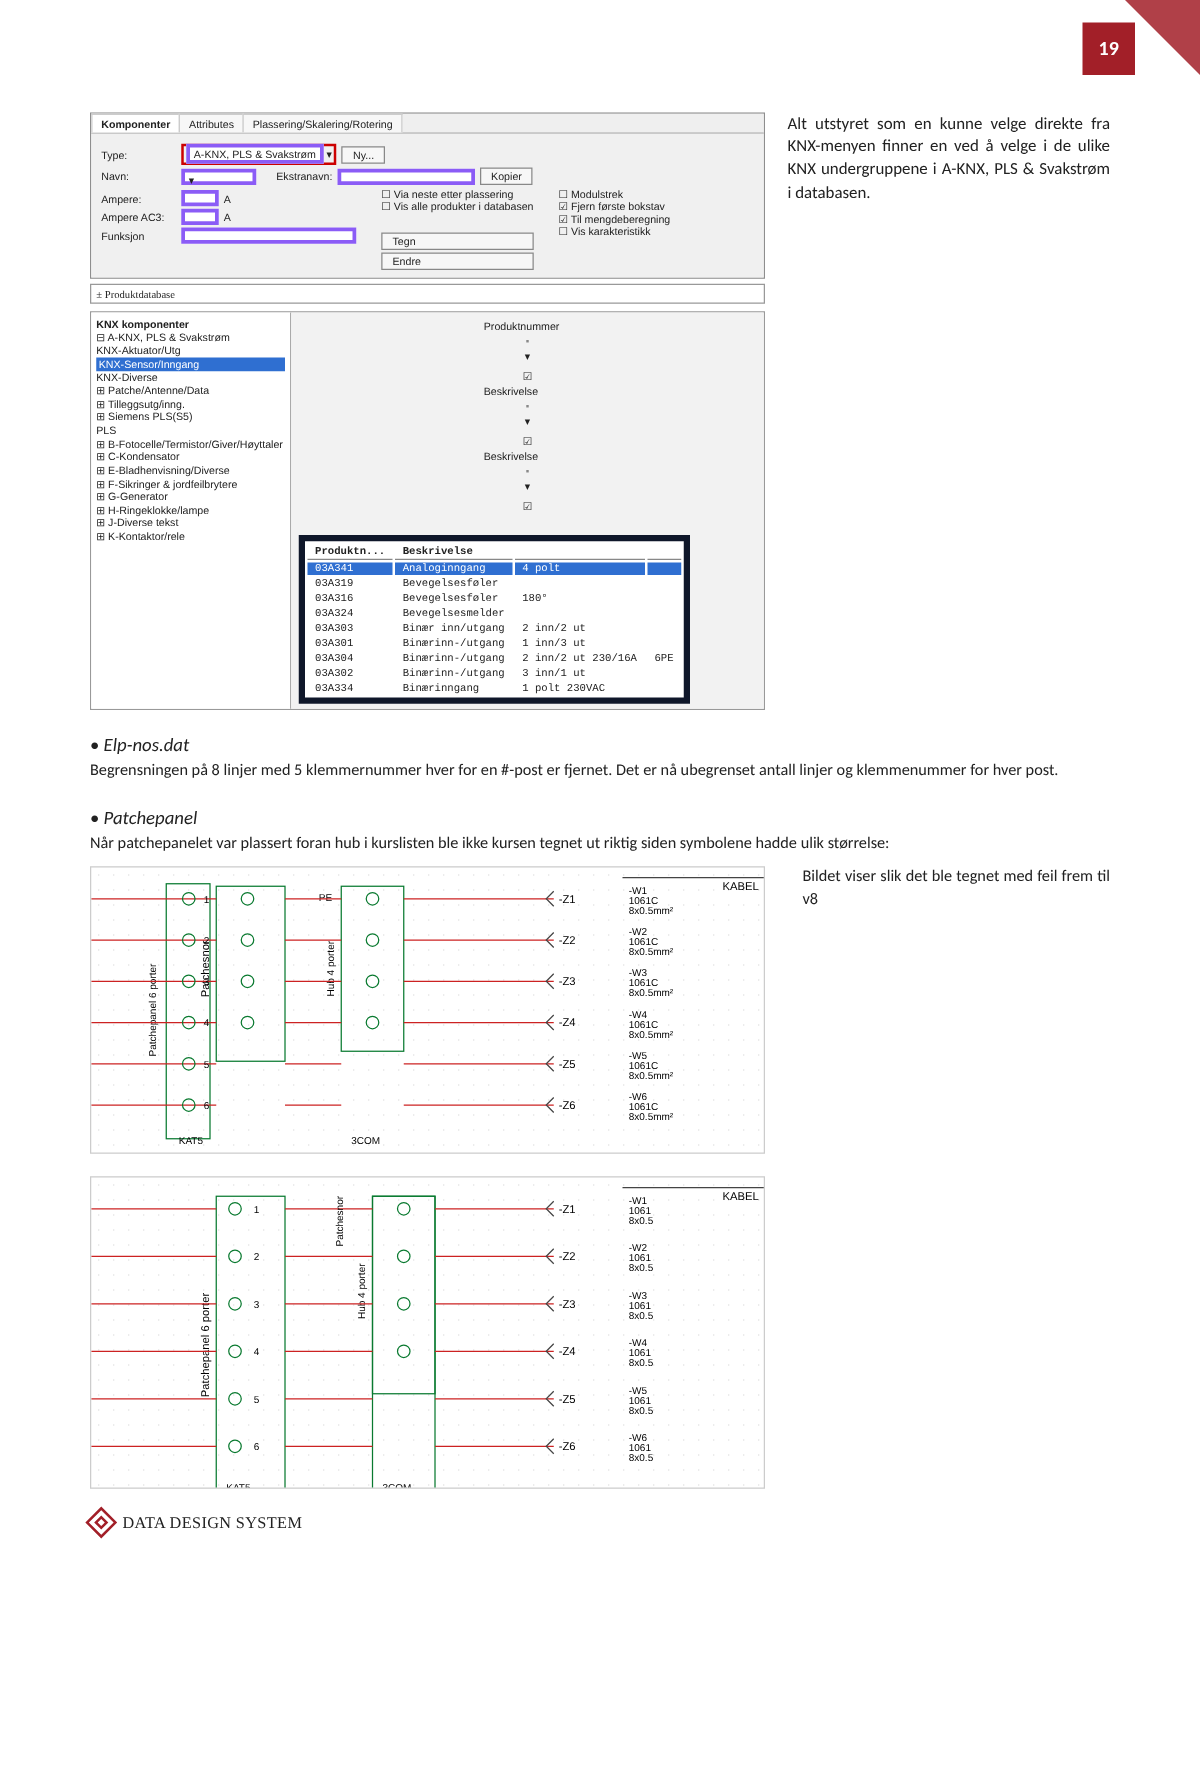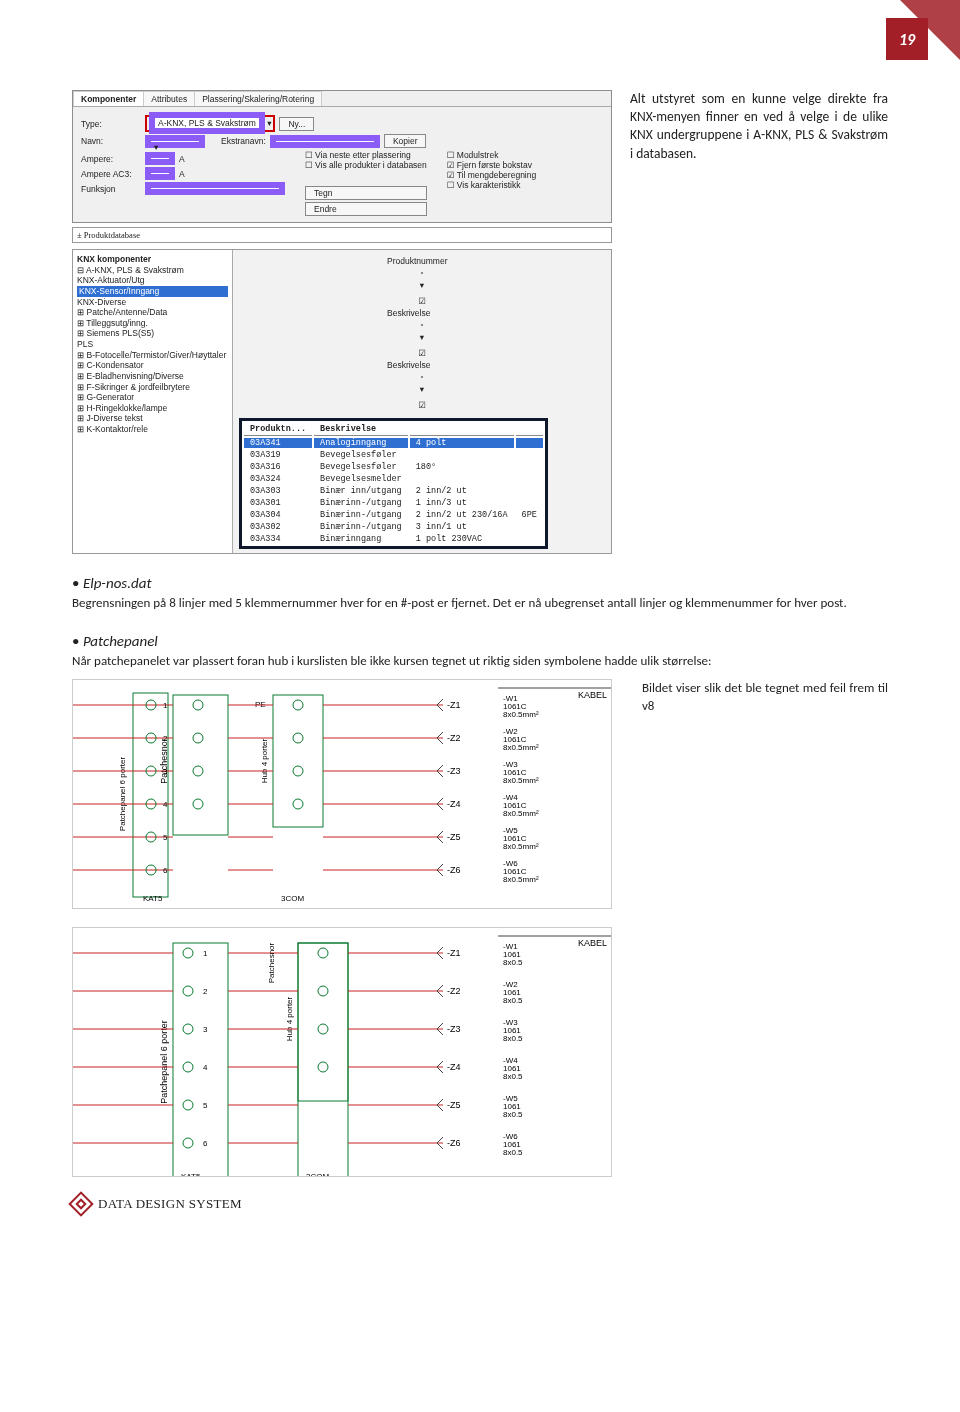--- a/index.html
+++ b/index.html
@@ -6,31 +6,30 @@
   body {
     margin: 0;
     font-family: Calibri, Arial, sans-serif;
     background: #fff;
     color: #222;
     width: 960px;
   }
   .page-badge {
     position: absolute;
     top: 18px;
-    right: 32px;
+    right: 52px;
     width: 42px;
     height: 42px;
     background: #a21f28;
     color: #fff;
     font-weight: bold;
     font-size: 16px;
     display: flex;
     align-items: center;
     justify-content: center;
-    font-style: italic;
   }
   .page-corner {
     position: absolute;
     top: 0; right: 0;
     width: 0; height: 0;
     border-left: 60px solid transparent;
     border-top: 60px solid #a21f28;
     opacity: .85;
   }
   .content {
@@ -61,21 +60,21 @@
     border: 1px solid #ccc;
     border-bottom: none;
     background: #f7f7f7;
     margin-right: -1px;
   }
   .win .tab.active { background: #fff; font-weight: bold; }
   .win .body { padding: 6px 8px; background: #f0f0f0; }
   .frow { display: flex; align-items: center; gap: 4px; margin: 2px 0; }
   .lbl { width: 60px; }
   .inp {
-    border: 6px solid #8b5cf6;
+    border: 3px solid #8b5cf6;
     background: #fff;
     height: 13px;
     padding: 0 3px;
     line-height: 13px;
   }
   .inp.w1 { width: 200px; }
   .inp.w2 { width: 60px; }
   .btn {
     border: 1px solid #888;
     background: #f7f7f7;
@@ -106,23 +105,23 @@
   }
   .pdtree .sel { background: #2f6fd1; color: #fff; padding: 0 2px; }
   .pdtree .n { white-space: nowrap; }
   .pdright { flex: 1; background: #f2f2f2; padding: 4px 6px; }
   .pdsearch { display: flex; align-items: center; gap: 6px; margin: 2px 0; flex-direction: column; }
   .pdsearch .lbl2 { width: 70px; }
   .pdsearch .sinp { border: 1px solid #888; background: #fff; height: 12px; flex: 1; }
   .ptable {
     font-family: "Courier New", monospace;
     font-size: 8.5px;
-    border: 3px solid #0f172a;
+    border: 5px solid #0f172a;
     background: #fff;
-    margin-top: 8px;
+    margin-top: 18px;
   }
   .ptable .hdr td { border-bottom: 1px solid #888; font-weight: bold; padding: 1px 6px; }
   .ptable td { padding: 0 6px; white-space: nowrap; }
   .ptable .selrow td { background: #2f6fd1; color: #fff; }
   .sec-h {
     font-style: italic;
     font-size: 15px;
     margin: 20px 0 2px 0;
   }
   .sec-h::before { content: "• "; font-style: normal; }

